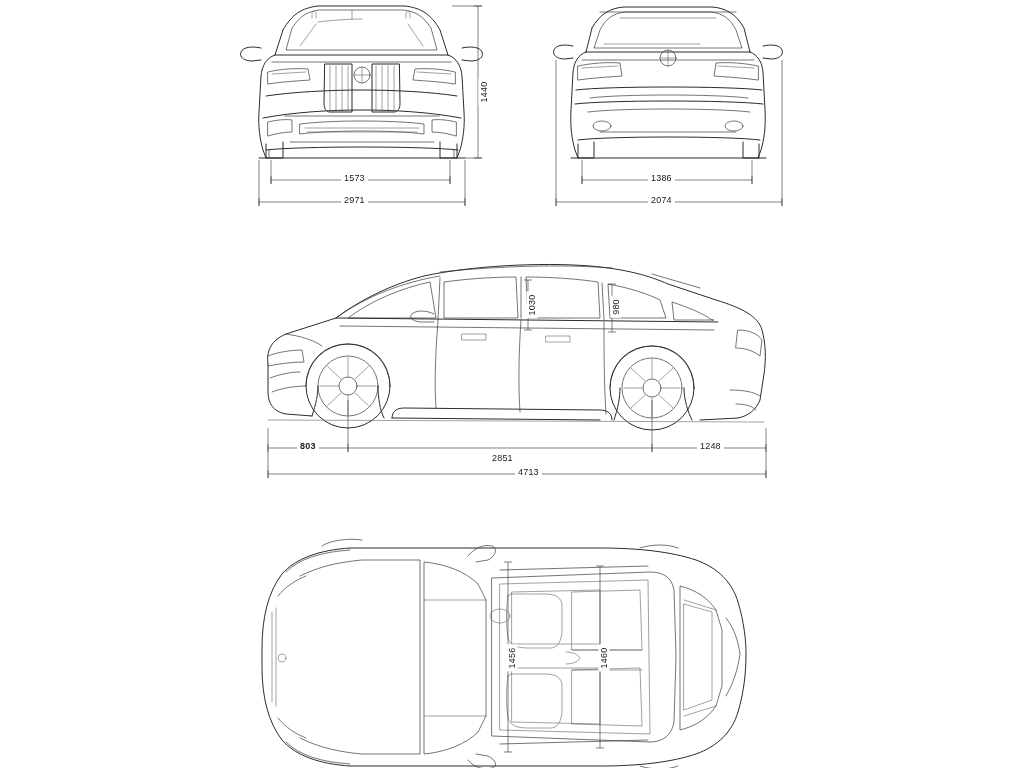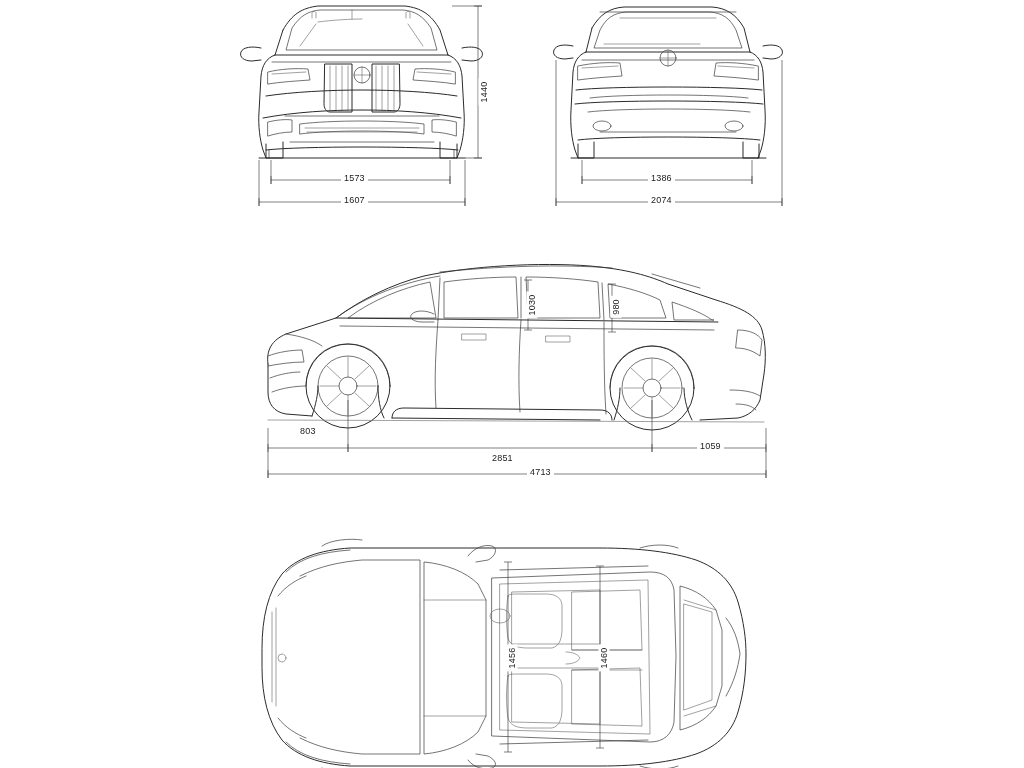--- a/index.html
+++ b/index.html
@@ -384,30 +384,30 @@
 
       <path class="dim" d="M508 562 L508 752"></path>
       <path class="tick" d="M504 562 L512 562 M504 752 L512 752"></path>
 
       <path class="dim" d="M600 566 L600 748"></path>
       <path class="tick" d="M596 566 L604 566 M596 748 L604 748"></path>
     </g>
   </svg>
 
   <div class="dimlabel" style="left:341px; top:173px;">1573</div>
-  <div class="dimlabel" style="left:341px; top:195px;">1607</div>
+  <div class="dimlabel" style="left:341px; top:195px;">2971</div>
   <div class="dimlabel vert" style="left:484px; top:92px; transform: rotate(-90deg) translate(-50%,-50%);">1440</div>
 
   <div class="dimlabel" style="left:648px; top:173px;">1386</div>
   <div class="dimlabel" style="left:648px; top:195px;">2074</div>
 
   <div class="dimlabel vert" style="left:532px; top:305px; transform: rotate(-90deg) translate(-50%,-50%);">1030</div>
   <div class="dimlabel vert" style="left:616px; top:307px; transform: rotate(-90deg) translate(-50%,-50%);">980</div>
 
-  <div class="dimlabel" style="left:297px; top:426px;">803</div>
+  <div class="dimlabel" style="left:297px; top:441px;font-weight:bold;">803</div>
   <div class="dimlabel" style="left:489px; top:441px;margin-top:12px;">2851</div>
-  <div class="dimlabel" style="left:697px; top:441px;">1059</div>
-  <div class="dimlabel" style="left:527px; top:467px;">4713</div>
+  <div class="dimlabel" style="left:697px; top:441px;">1248</div>
+  <div class="dimlabel" style="left:515px; top:467px;">4713</div>
 
   <div class="dimlabel vert" style="left:512px; top:658px; transform: rotate(-90deg) translate(-50%,-50%);">1456</div>
   <div class="dimlabel vert" style="left:604px; top:658px; transform: rotate(-90deg) translate(-50%,-50%);">1460</div>
 
 </div>
 
 </body></html>

